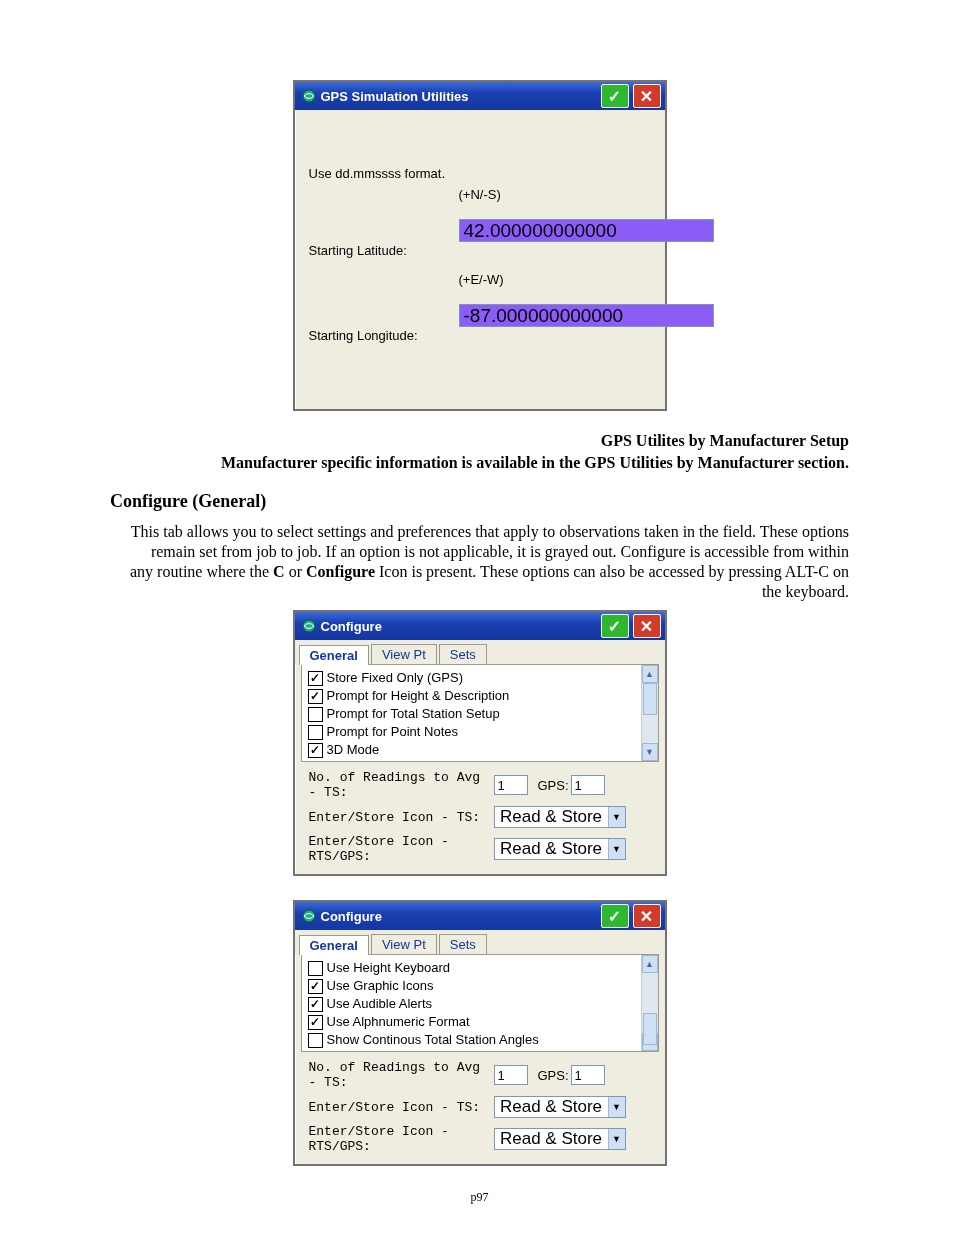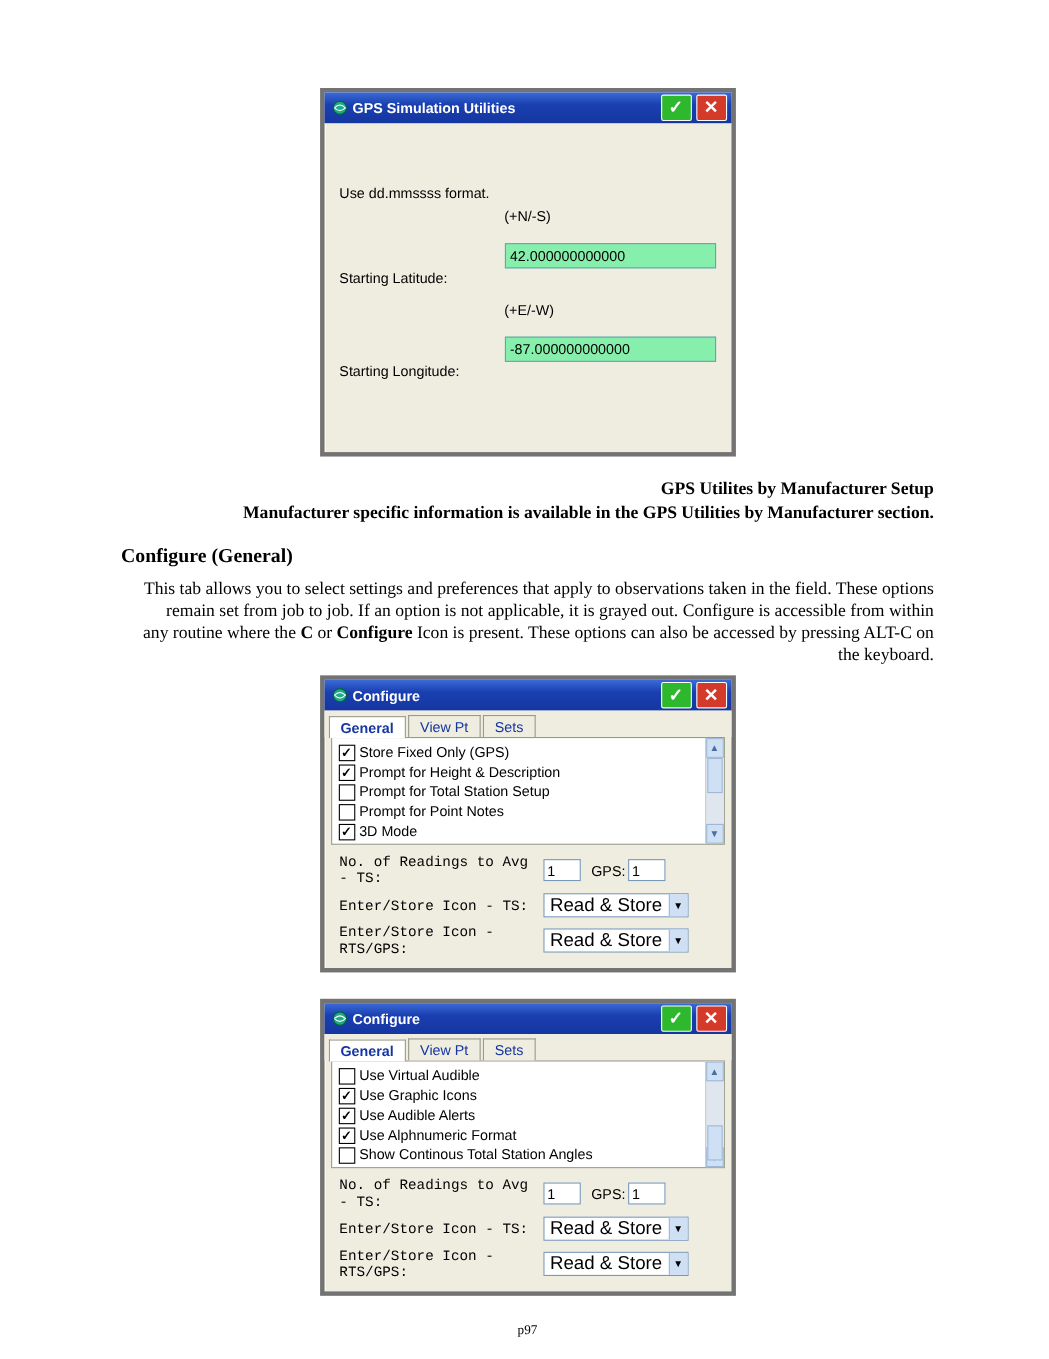--- a/index.html
+++ b/index.html
@@ -10,21 +10,21 @@
     background: #fff;
   }
   .page {
     width: 954px;
     box-sizing: border-box;
     padding: 80px 105px 40px 110px;
   }
   .win {
     width: 370px;
     margin: 0 auto 20px;
-    border: 4px solid #737373;
+    border: 2px solid #737373;
     background: #efece0;
     box-shadow: 1px 1px 0 #fff inset;
     position: relative;
     font-family: Tahoma, Verdana, sans-serif;
     font-size: 13px;
   }
   .titlebar {
     display: flex;
     align-items: center;
     height: 28px;
@@ -45,25 +45,25 @@
   }
   .btn-ok { background: #2db82d; color: #fff; }
   .btn-close { background: #d43a2a; color: #fff; }
   .win-body { padding: 16px 14px 10px 14px; }
   .row { display: flex; align-items: center; margin-bottom: 6px; }
   .row label { flex: 0 0 150px; color: #000; font-size: 13px; margin-top: 40px; }
   .hint { margin-left: 150px; color: #000; font-size: 13px; margin-bottom: 1px;}
   .txt-input {
     flex: 1;
     border: 1px solid #7a98b8;
-    background: #86efac;
+    background: #8b5cf6;
     height: 19px;
     padding: 1px 4px;
     font-family: Tahoma, sans-serif;
-    font-size: 13px;
+    font-size: 19px;
   }
   .tabstrip { display:flex; align-items:flex-end; padding: 4px 4px 0 4px; background:#efece0; }
   .tab {
     padding: 2px 10px;
     margin-right: 2px;
     border: 1px solid #9a9a88;
     border-bottom: none;
     background: #efece0;
     font-size: 13px;
     font-family: Tahoma, sans-serif;
@@ -261,21 +261,21 @@
     </div>
     <div class="tabstrip">
       <div class="tab active">General</div>
       <div class="tab">View Pt</div>
       <div class="tab">Sets</div>
     </div>
     <div class="listpanel">
       <div class="checklist" id="checks-b">
           <div class="chkrow">
             <span class="chk"></span>
-            <span>Use Virtual Audible</span>
+            <span>Use Height Keyboard</span>
           </div>
           <div class="chkrow">
             <span class="chk checked"></span>
             <span>Use Graphic Icons</span>
           </div>
           <div class="chkrow">
             <span class="chk checked"></span>
             <span>Use Audible Alerts</span>
           </div>
           <div class="chkrow">

